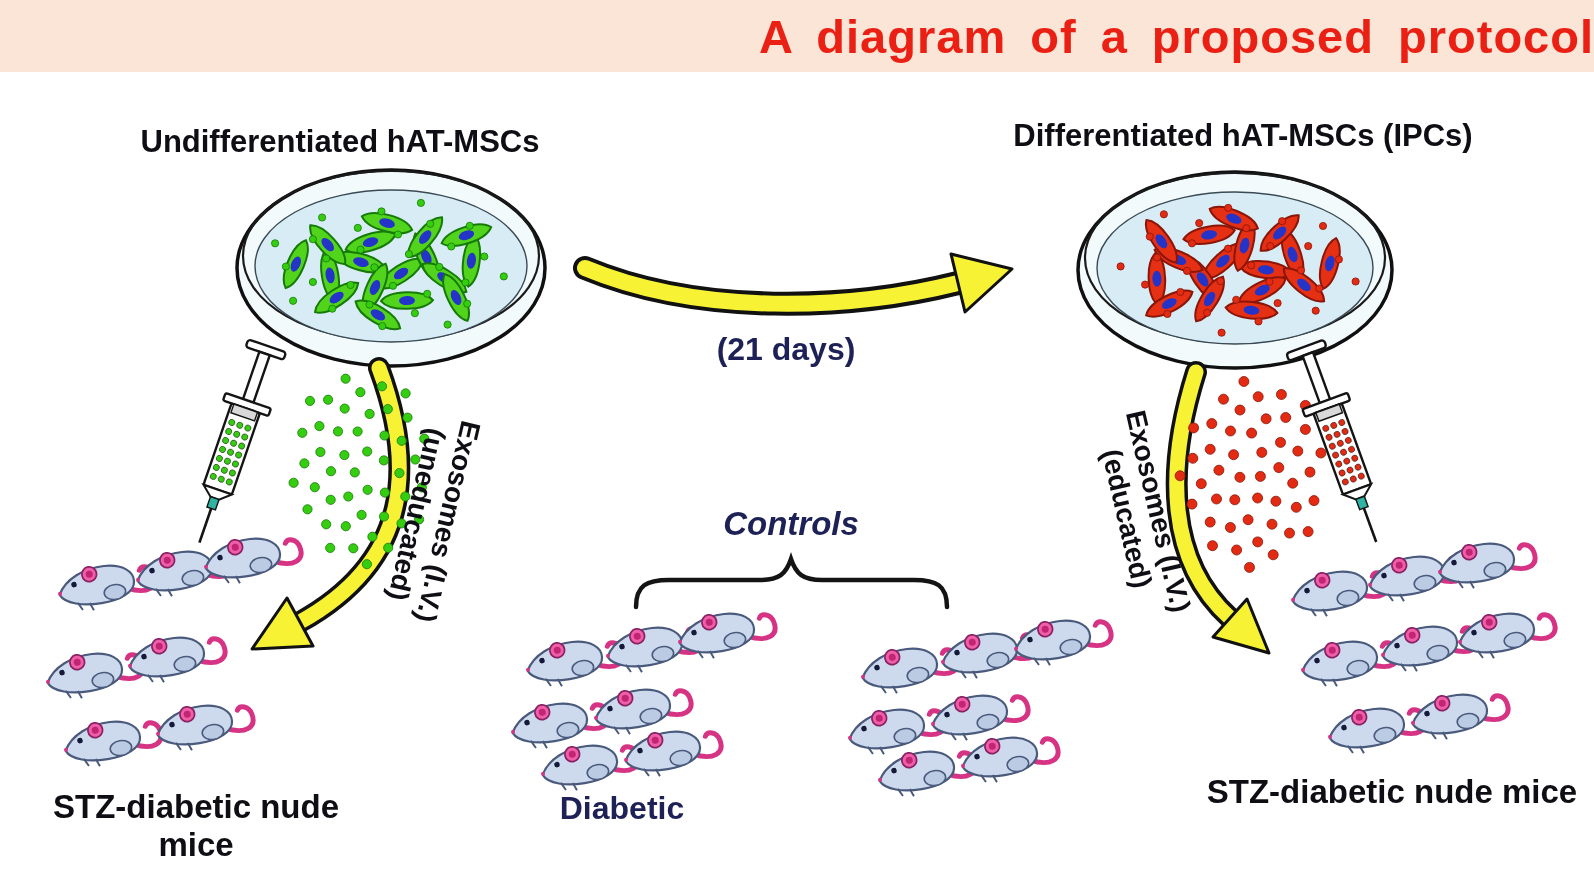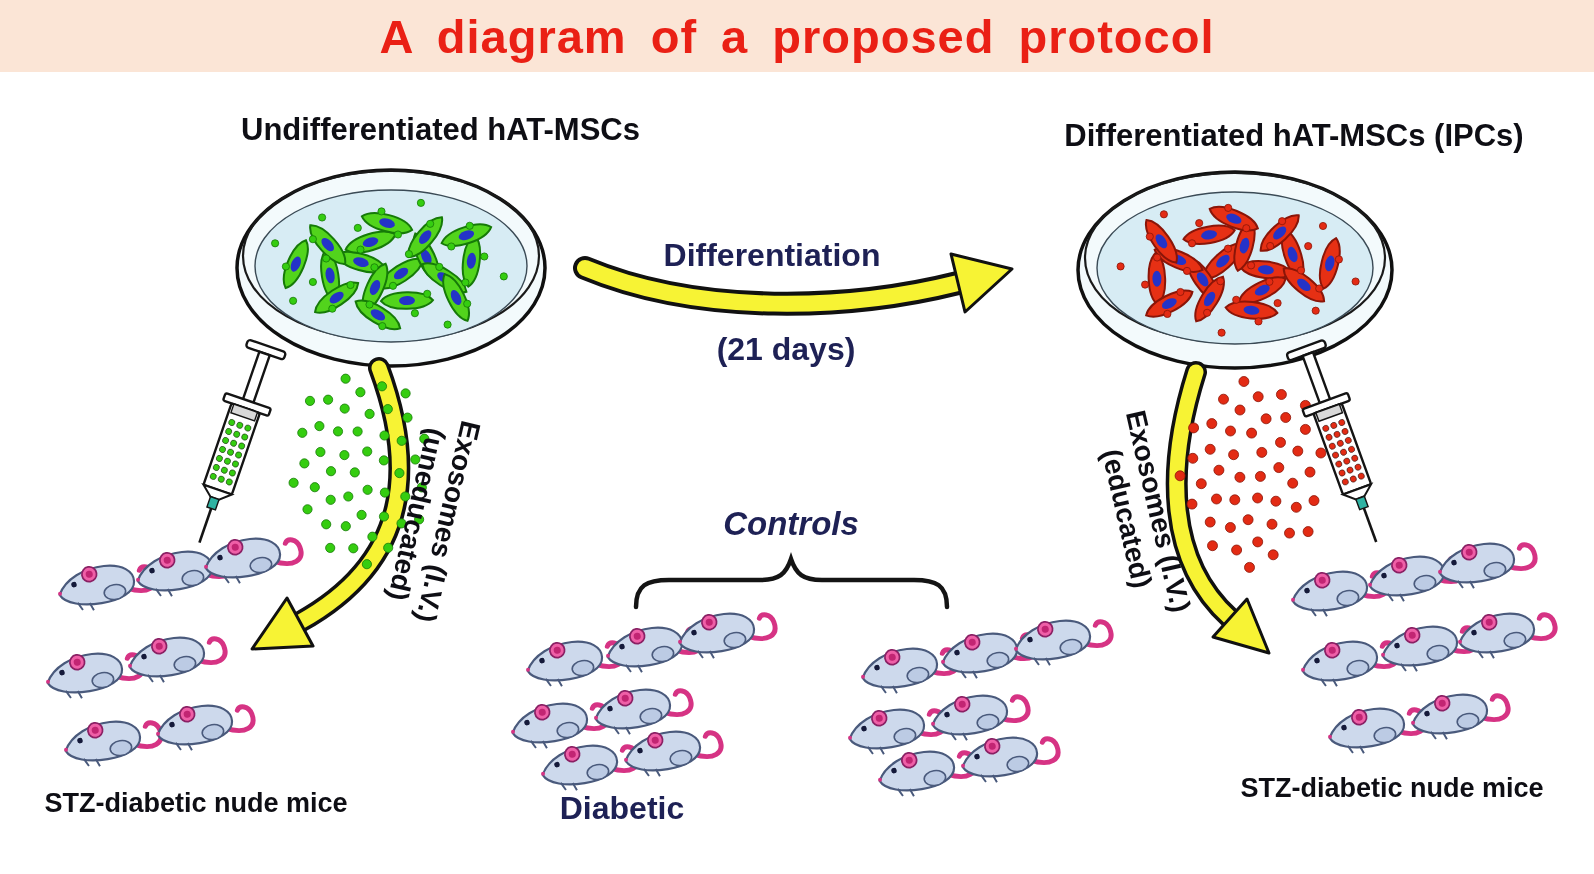--- a/index.html
+++ b/index.html
@@ -1,27 +1,27 @@
 <!DOCTYPE html>
 <html style="--title-red: #ea2015; --banner-bg: #fbe5d6; --label-navy: #1e2155; --label-black: #0e0e14; --arrow-yellow: #f7f334; --uneducated-exosomes: #35cd10; --educated-exosomes: #e32b14; --cell-green: #52d41c; --cell-green-stroke: #167a08; --cell-red: #e63014; --cell-red-stroke: #8a1508; --nucleus-blue: #2433c8; --mouse-body: #cdd9ec; --mouse-tail: #d63384; --dish-medium: #d7ecf4; --syringe-tip-teal: #2fb3a3;"><head>
 <meta charset="utf-8">
 <style>
   html,body{margin:0;padding:0;background:#ffffff;}
   .canvas{position:relative;width:1594px;height:874px;background:#ffffff;overflow:hidden;
           font-family:"Liberation Sans",sans-serif;outline:1px solid #bdbdbd;}
   .banner{position:absolute;left:0;top:0;width:100%;height:72px;background:var(--banner-bg,#fbe5d6);
-          display:flex;align-items:center;justify-content:center;}
+          display:flex;align-items:center;justify-content:flex-end;}
   .title{color:var(--title-red,#ea2015);font-size:47px;font-weight:bold;letter-spacing:1px;word-spacing:10px;margin:0;}
   .scene{position:absolute;left:0;top:0;width:100%;height:100%;}
   .label{position:absolute;font-weight:bold;text-align:center;line-height:1.15;}
   .black{color:var(--label-black,#0e0e14);}
   .navy{color:var(--label-navy,#1e2155);}
   .dish-label{font-size:31px;}
   .mid{font-size:32px;}
-  .stz{font-size:27px;}
+  .stz{font-size:33px;}
   .group-label{font-size:32px;}
   .controls{font-size:33px;font-style:italic;}
   .rot{font-size:28px;line-height:32px;transform-origin:center;}
   .arrow-outline{fill:none;stroke:#111;stroke-linecap:round;}
   .arrow-core{fill:none;stroke:var(--arrow-yellow,#f7f334);stroke-linecap:round;}
   .arrow-head{fill:var(--arrow-yellow,#f7f334);stroke:#111;stroke-width:3;stroke-linejoin:round;}
   .brace{fill:none;stroke:#141414;stroke-width:4.5;stroke-linecap:round;}
 </style>
 </head>
 <body>
@@ -469,24 +469,23 @@
         <use href="#mouse" width="108" height="69" transform="translate(1362,543) rotate(-9 54 34)"></use>
         <use href="#mouse" width="108" height="69" transform="translate(1432,530) rotate(-9 54 34)"></use>
         <use href="#mouse" width="108" height="69" transform="translate(1295,628) rotate(-9 54 34)"></use>
         <use href="#mouse" width="108" height="69" transform="translate(1375,613) rotate(-9 54 34)"></use>
         <use href="#mouse" width="108" height="69" transform="translate(1452,600) rotate(-9 54 34)"></use>
         <use href="#mouse" width="108" height="69" transform="translate(1322,695) rotate(-9 54 34)"></use>
         <use href="#mouse" width="108" height="69" transform="translate(1405,681) rotate(-9 54 34)"></use>
       </g>
   </svg>
 
-  <div class="label black dish-label" style="left:40px;top:112px;width:600px;text-align:right;">Undifferentiated hAT-MSCs</div>
-  <div class="label black dish-label" style="left:994px;top:118px;width:600px;">Differentiated hAT-MSCs (IPCs)</div>
-
-  <div class="label navy mid" style="left:572px;top:237px;width:400px;">Differentiation</div>
+  <div class="label black dish-label" style="left:40px;top:124px;width:600px;">Undifferentiated hAT-MSCs</div>
+  <div class="label black dish-label" style="left:943px;top:118px;width:600px;">Differentiated hAT-MSCs (IPCs)</div>
+
   <div class="label navy mid" style="left:586px;top:331px;width:400px;">(21 days)</div>
 
   <div class="label navy controls" style="left:641px;top:505px;width:300px;">Controls</div>
 
   <div class="label black rot" style="left:282px;top:486px;width:300px;transform:rotate(103deg);">
     <div>Exosomes (I.V.)</div>
     <div>(uneducated)</div>
   </div>
   <div class="label black rot" style="left:992px;top:483px;width:300px;transform:rotate(77deg);">
     <div>Exosomes (I.V.)</div>

